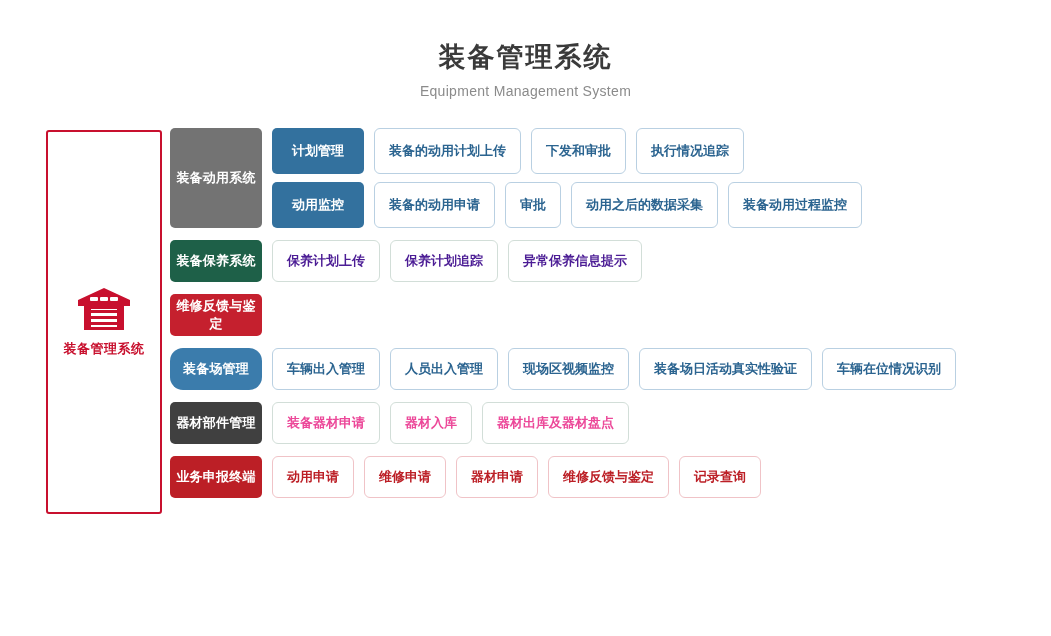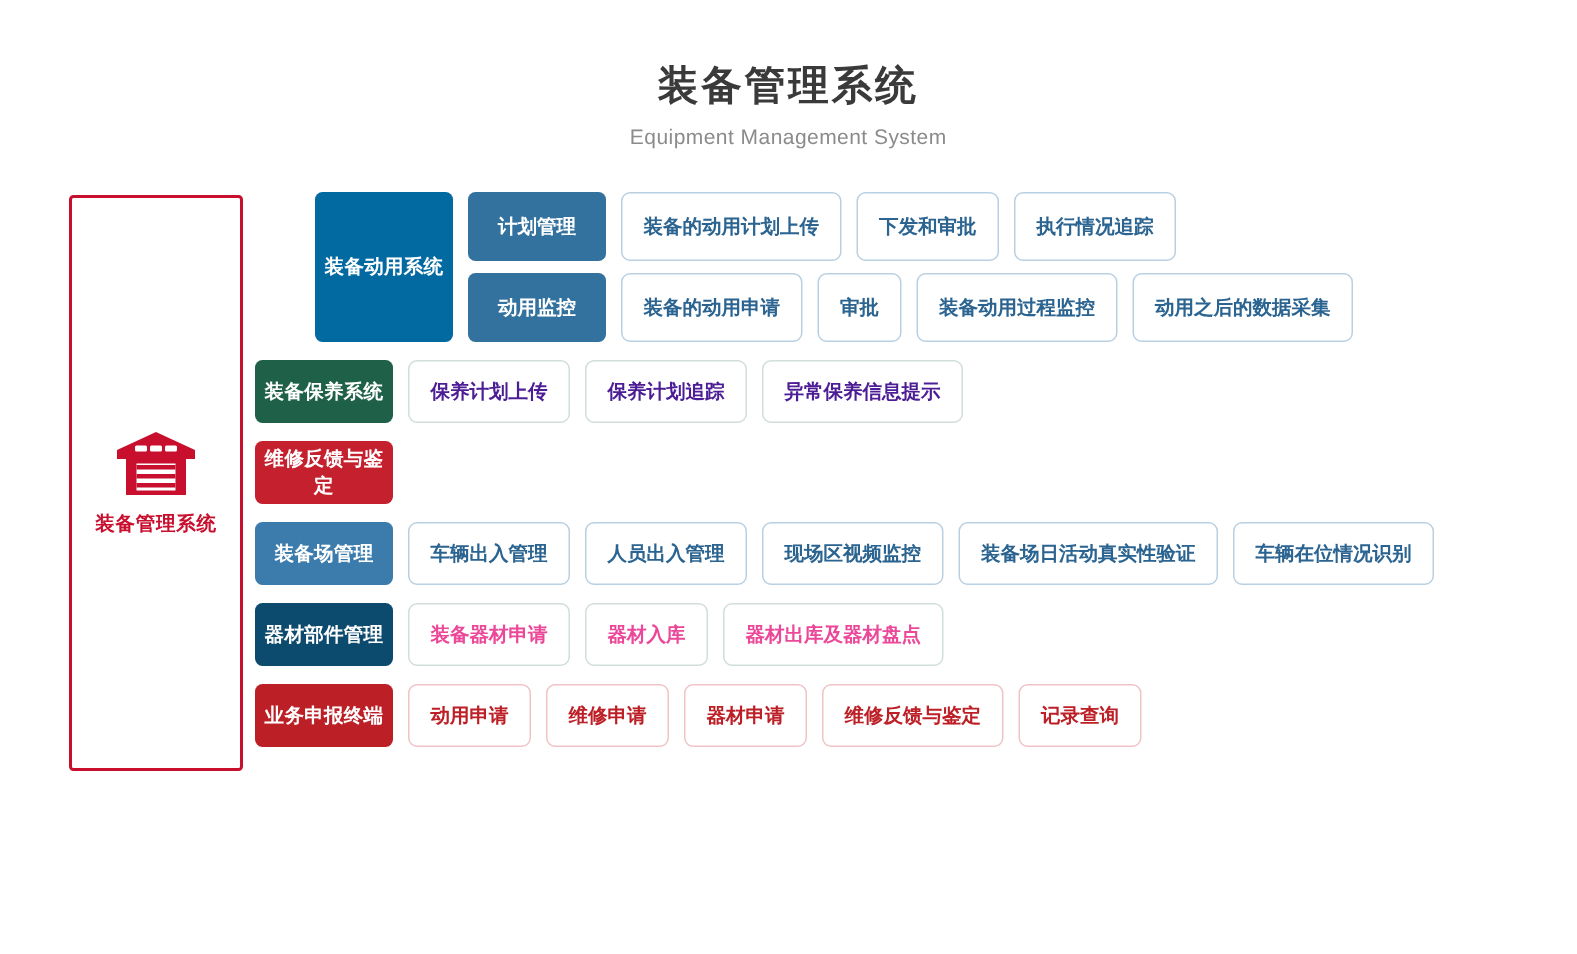--- a/index.html
+++ b/index.html
@@ -133,25 +133,25 @@
     padding: 0 14px;
     box-sizing: border-box;
     white-space: nowrap;
   }
 
   
   .h-46 { height: 46px; }
   .h-42 { height: 42px; }
 
   
-  .cat-blue   { background: #0369a1; margin-left: 40px; }
+  .cat-blue   { background: #737373; }
   .cat-green  { background: #1e6048; }
   .cat-red    { background: #c5202e; }
-  .cat-blue2  { background: #3b7cac; }
-  .cat-green2 { background: #0c4a6e; }
+  .cat-blue2  { background: #3b7cac; border-radius: 13px; }
+  .cat-green2 { background: #404040; }
   .cat-red2   { background: #bc1f26; }
 
   .sub-blue   { background: #33719e; }
 
   .leaf-blue  { border: 1px solid #b9d0e2; color: #2b6490; }
   .leaf-green { border: 1px solid #d2ded8; color: #4c1d95; }
   .leaf-red   { border: 1px solid #f0c3c7; color: #c5202e; }
   .leaf-blue2 { border: 1px solid #b9d0e2; color: #2b6490; }
   .leaf-green2{ border: 1px solid #d2ded8; color: #ec4899; }
   .leaf-red2  { border: 1px solid #f0c3c7; color: #bc1f26; }
@@ -188,22 +188,22 @@
       <div class="branch">
         <div class="sub sub-blue h-46">计划管理</div>
         <div class="leaf leaf-blue h-46">装备的动用计划上传</div>
         <div class="leaf leaf-blue h-46">下发和审批</div>
         <div class="leaf leaf-blue h-46">执行情况追踪</div>
       </div>
       <div class="branch">
         <div class="sub sub-blue h-46">动用监控</div>
         <div class="leaf leaf-blue h-46">装备的动用申请</div>
         <div class="leaf leaf-blue h-46">审批</div>
+        <div class="leaf leaf-blue h-46">动用之后的数据采集</div>
         <div class="leaf leaf-blue h-46">装备动用过程监控</div>
-        <div class="leaf leaf-blue h-46">动用之后的数据采集</div>
       </div>
     </div>
   </div>
 
   <div class="row">
     <div class="cat cat-green h-42">装备保养系统</div>
     <div class="branches">
       <div class="branch">
         <div class="leaf leaf-green h-42">保养计划上传</div>
         <div class="leaf leaf-green h-42">保养计划追踪</div>

